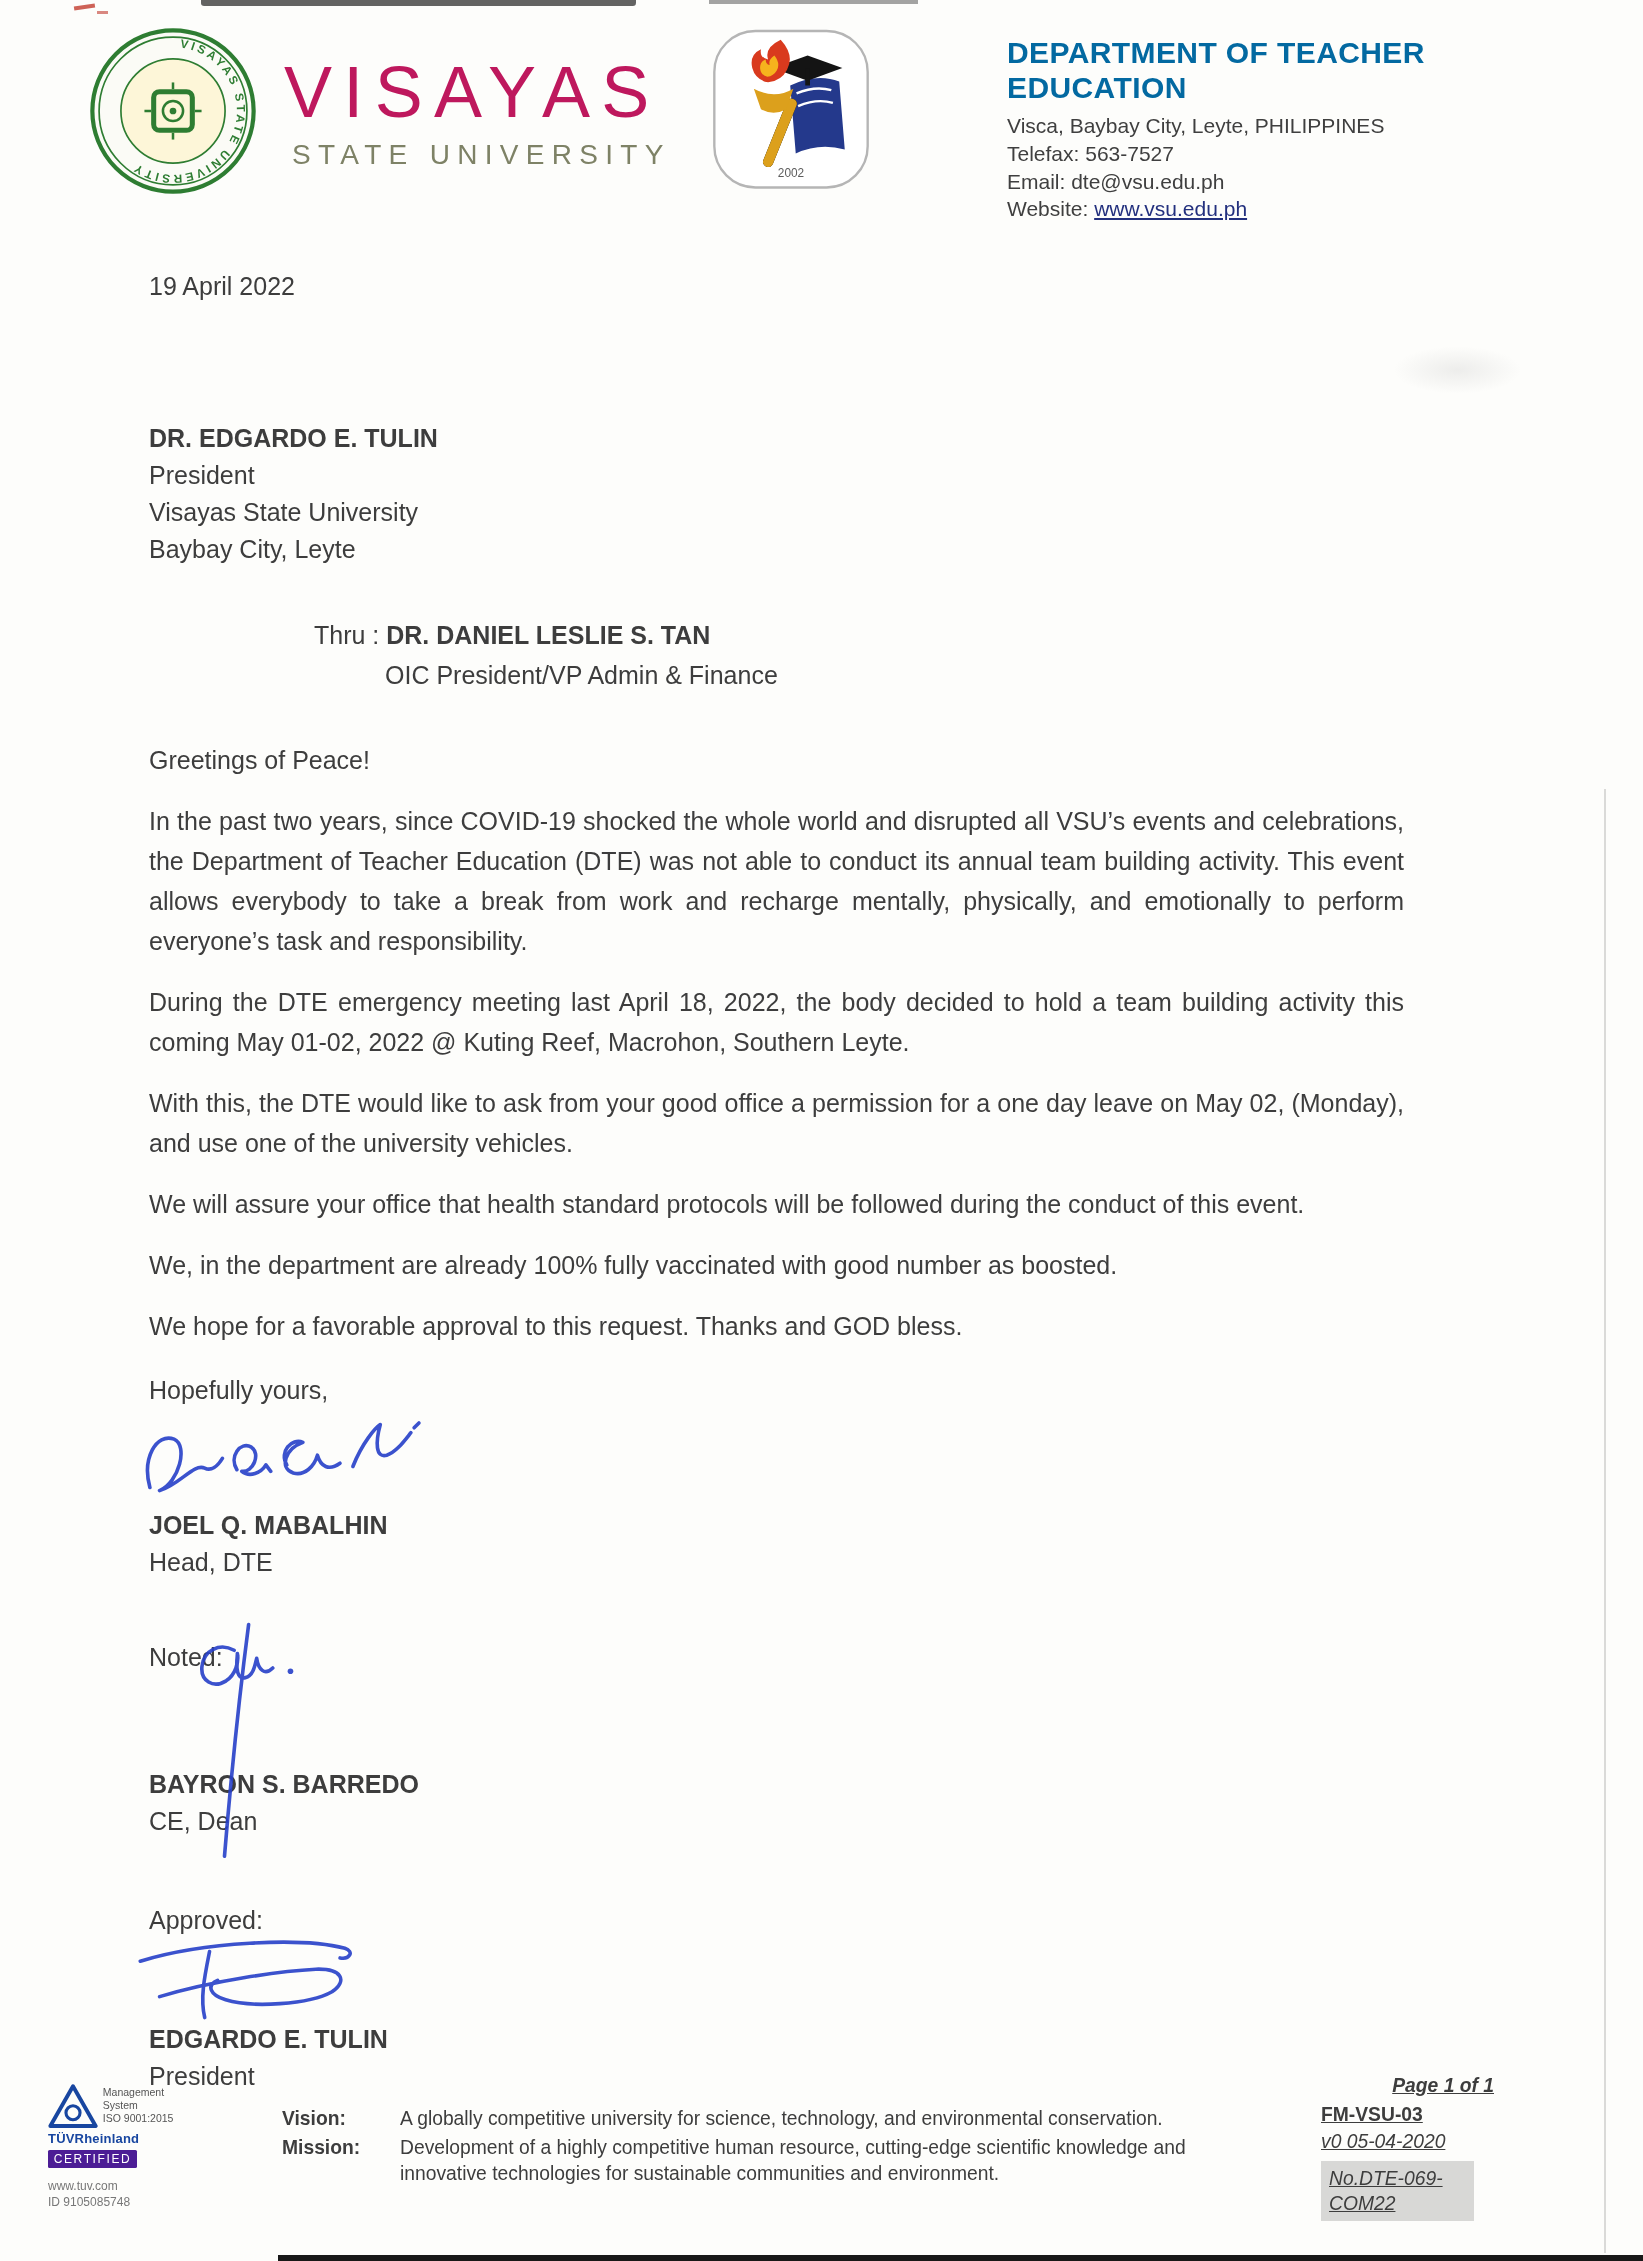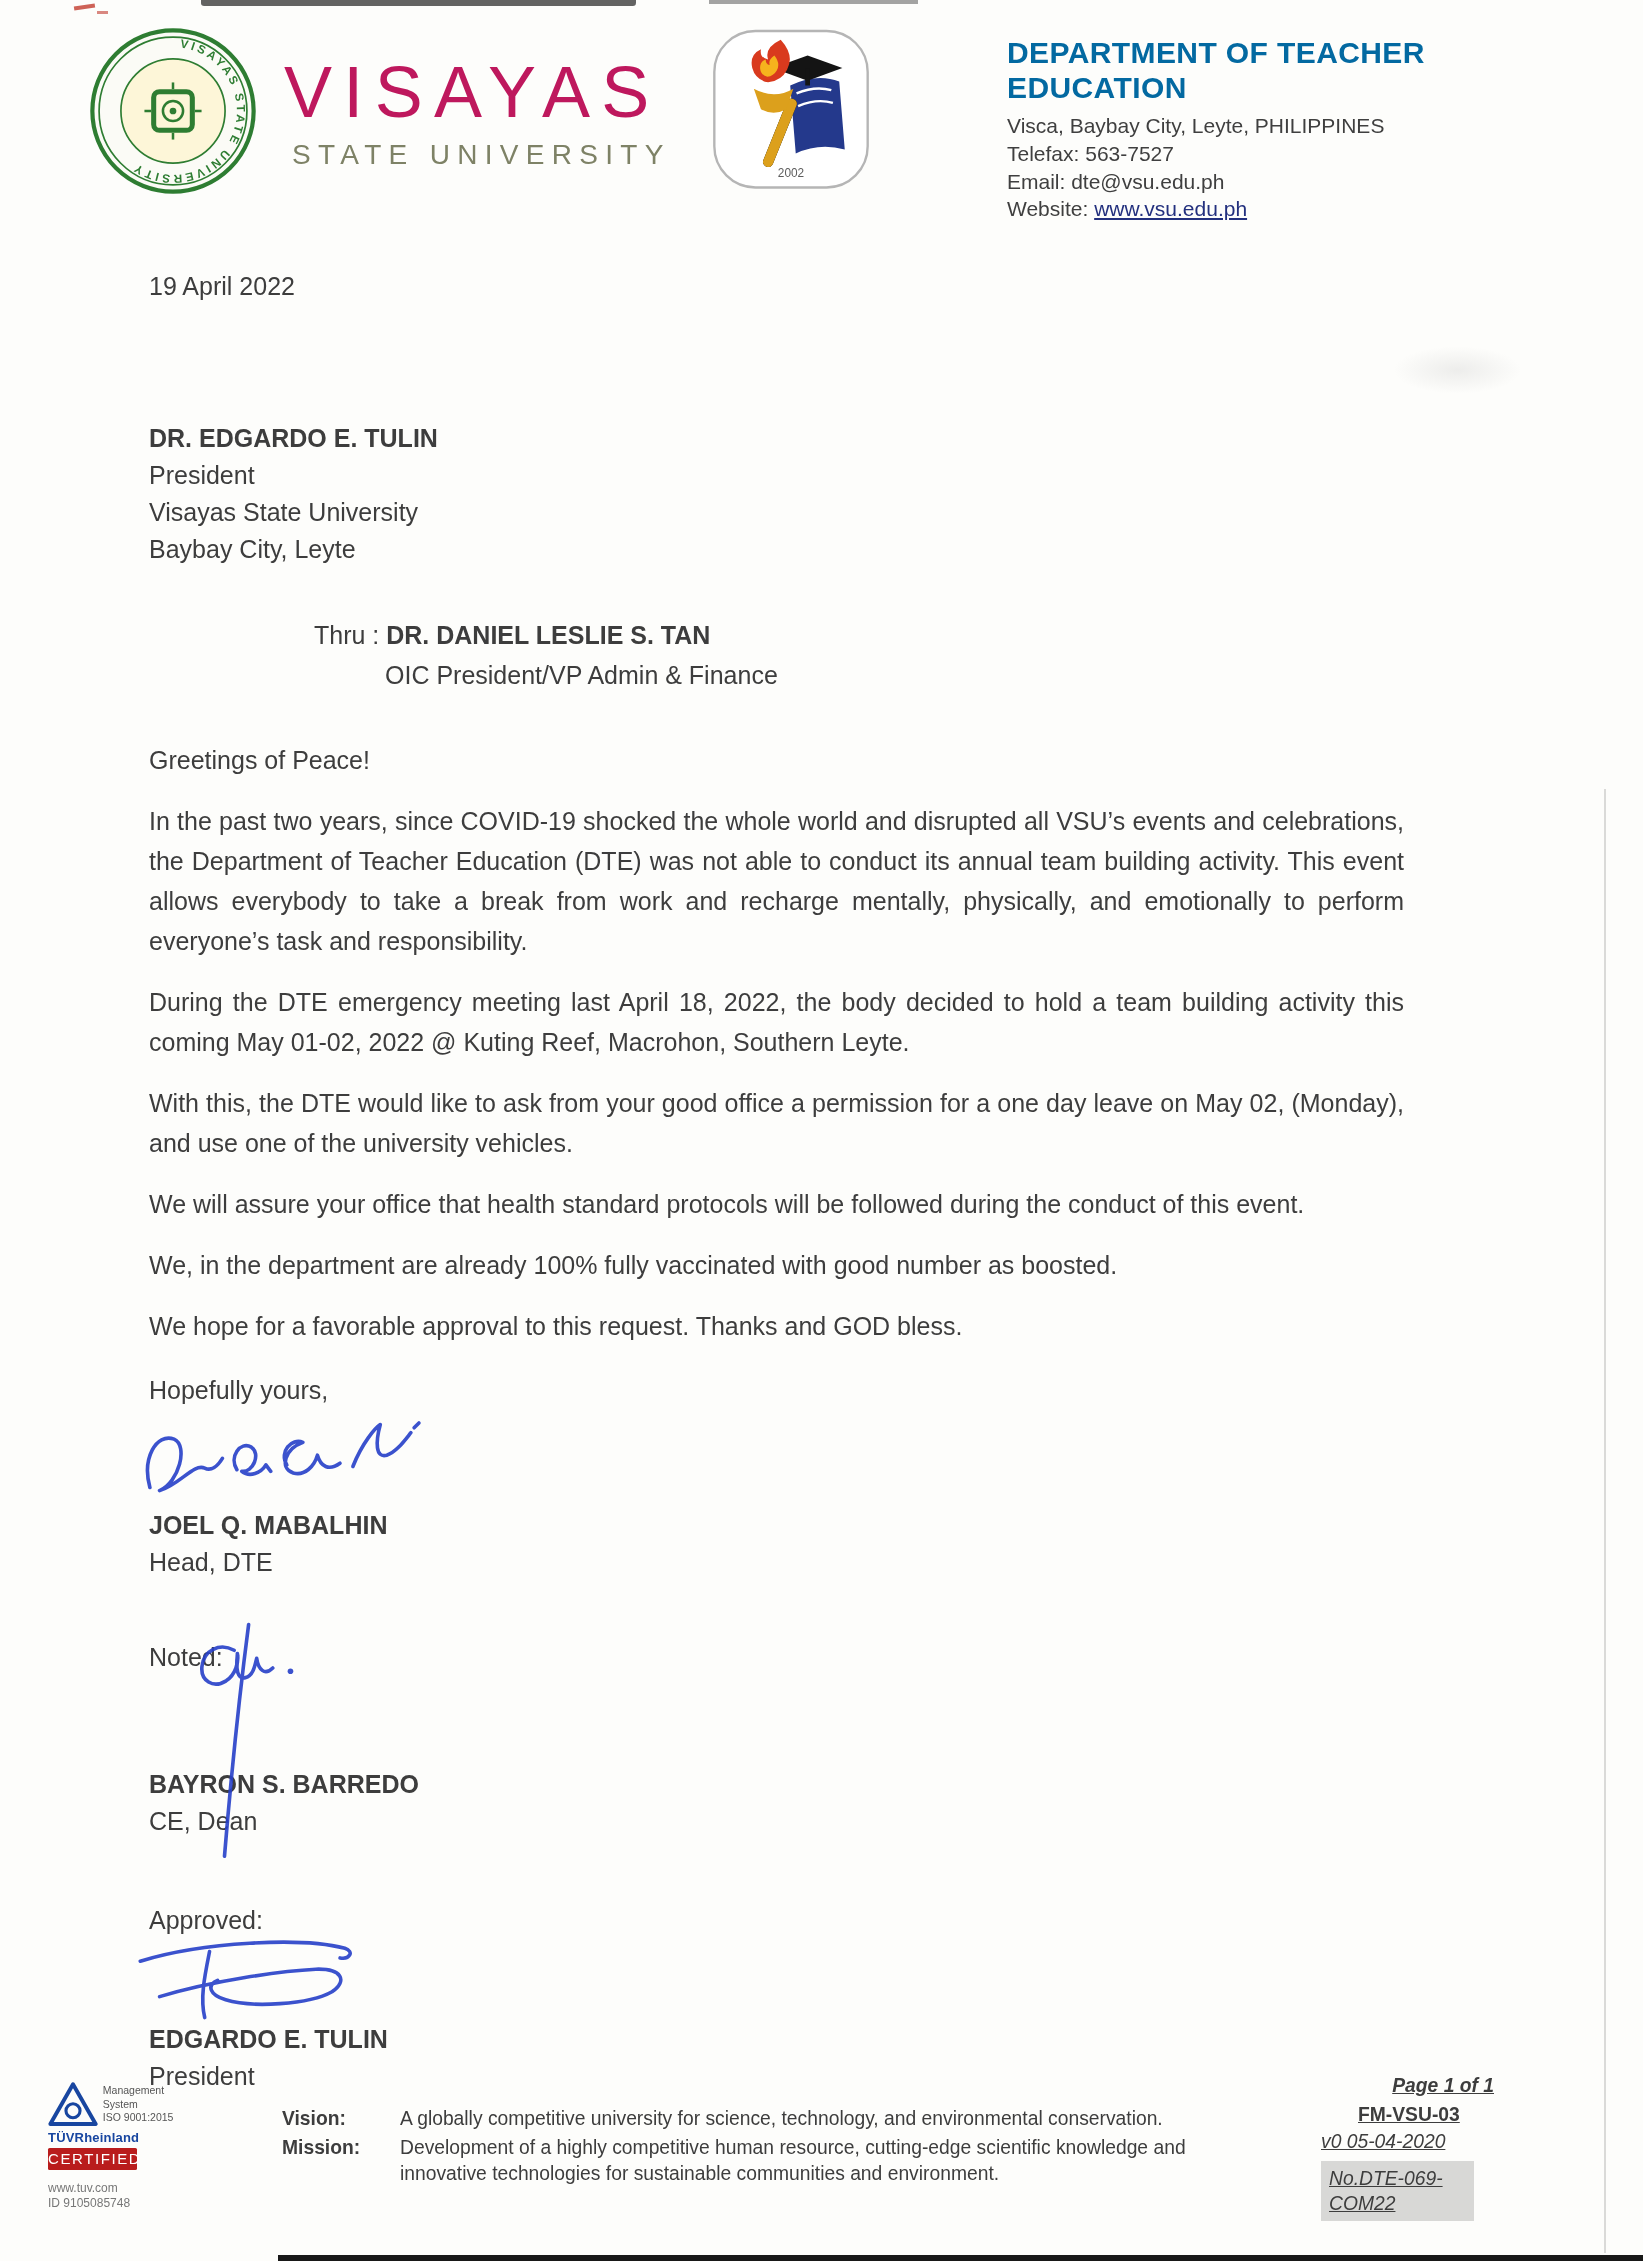--- a/index.html
+++ b/index.html
@@ -69,29 +69,29 @@
   .sig-bayron { top:-145px; left:24px; width:177px; height:242px; }
   .sig-tulin { top:-97px; left:-20px; width:290px; height:113px; }
 
   
   .footer { position:absolute; left:48px; right:149px; bottom:40px; display:flex; align-items:center; font-size:19.3px; color:#3d3d3d; }
   .tuv-box { width:145px; flex:0 0 auto; font-size:10.5px; color:#555; }
   .tuv-top { display:flex; align-items:flex-start; }
   .tuv-tri { width:50px; height:47px; flex:0 0 auto; }
   .tuv-meta { margin-left:4.8px; line-height:1.25; padding-top:3.2px; }
   .tuv-brand { font-weight:bold; color:#1846a0; font-size:13px; margin-top:1.6px; letter-spacing:0.2px; }
-  .tuv-banner { margin-top:3.2px; background:#b91c1c; color:#fff; font-size:15px; letter-spacing:1.6px; text-align:center; padding:2.4px 0; width:89px; border-radius:1.6px; }
+  .tuv-banner { margin-top:3.2px; background:#4c1d95; color:#fff; font-size:12px; letter-spacing:1.6px; text-align:center; padding:2.4px 0; width:89px; border-radius:1.6px; }
   .tuv-tiny { margin-top:11px; font-size:12px; color:#777; line-height:1.3; }
 
   .vm-grid { margin-left:89px; display:grid; grid-template-columns:97px 838px; column-gap:21px; row-gap:3.2px; line-height:1.35; }
   .vm-label { font-weight:bold; }
 
   .form-block { margin-left:auto; width:173px; line-height:1.4;text-decoration:underline; }
   .page-info { font-style:italic; font-weight:bold; text-align:right; }
-  .form-code { font-weight:bold; margin-top:1.6px;margin-left:37px; }
+  .form-code { font-weight:bold; margin-top:1.6px; }
   .form-version { font-style:italic; }
   .doc-number { margin-top:6.4px; background:#d8d8d6; padding:4.8px 8px; font-style:italic; line-height:1.3; width:153px; }
 </style>
 </head>
 <body>
 
 <div class="page">
 
   <div class="artifact-top"></div>
   <div class="artifact-top2"></div>

